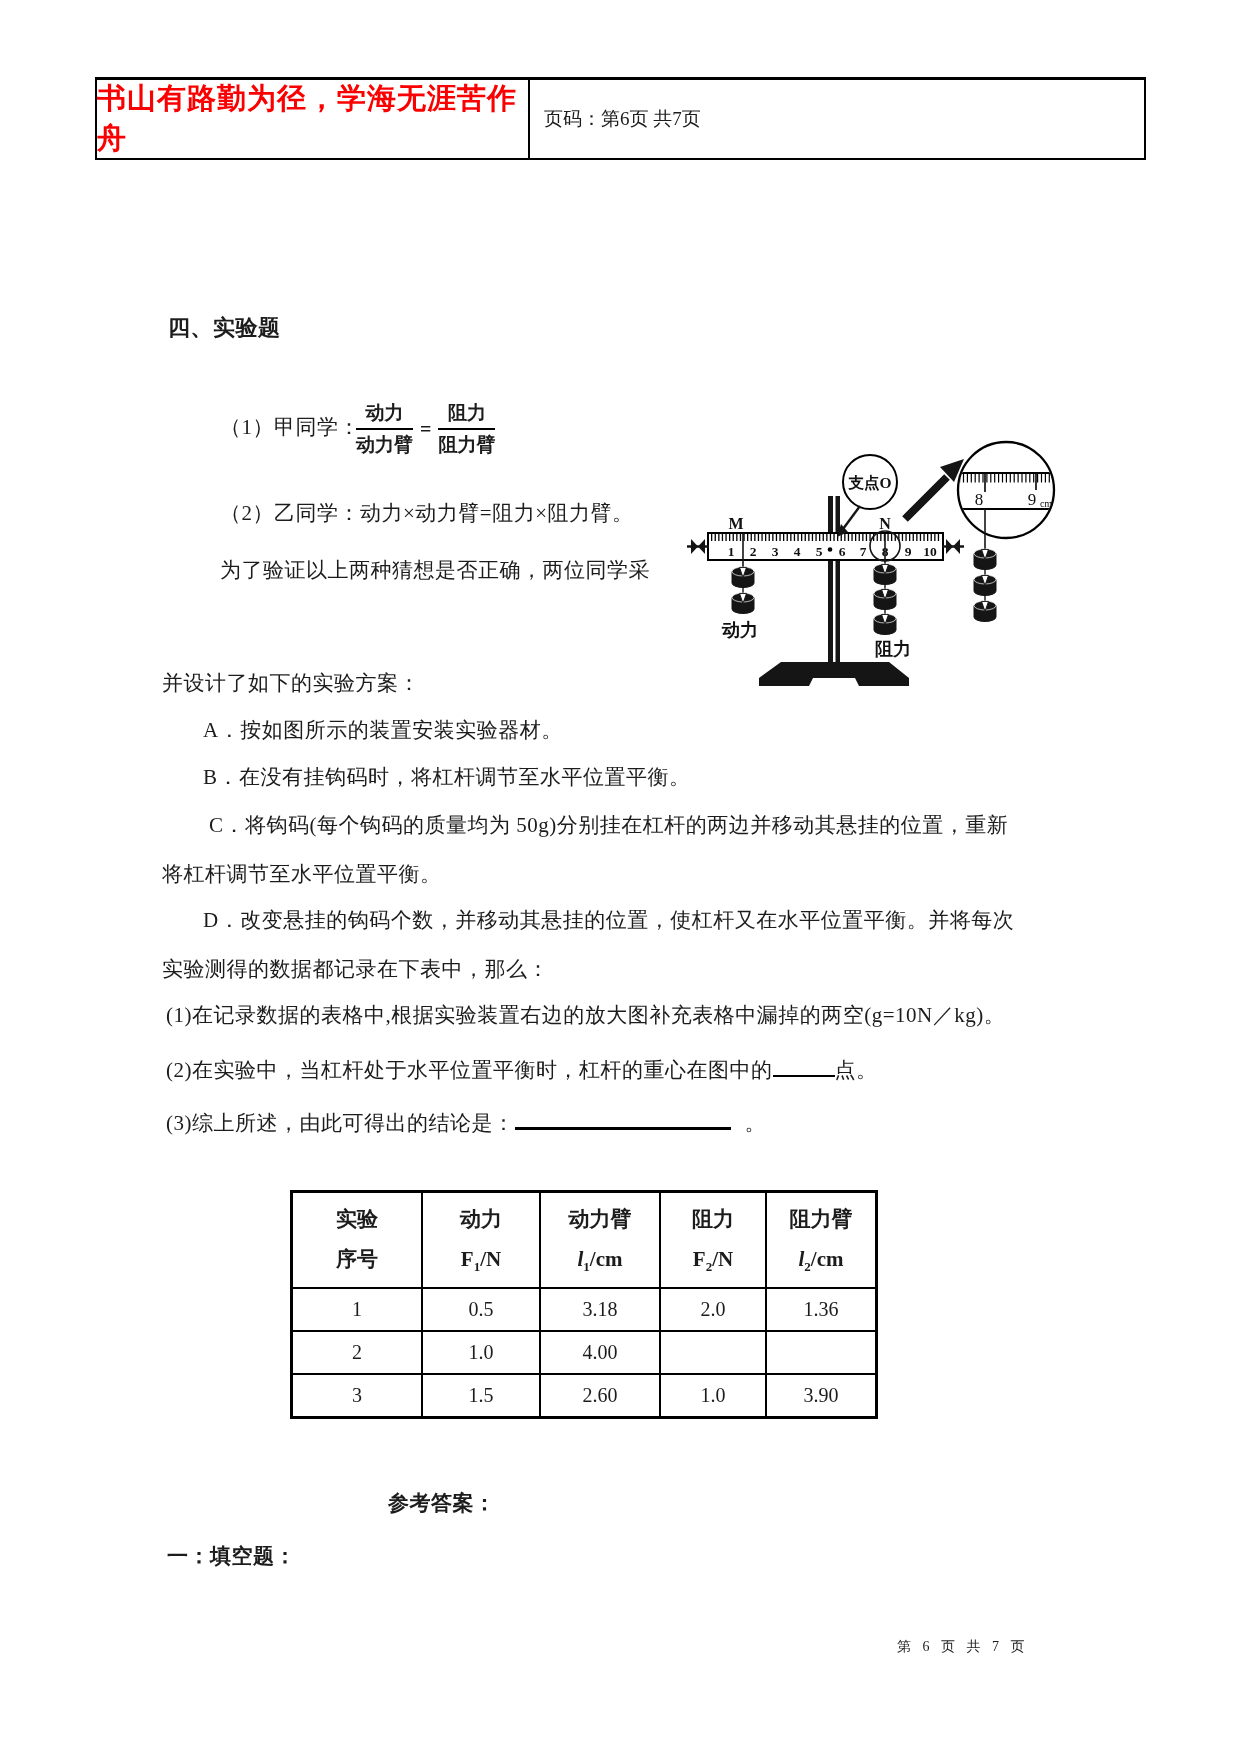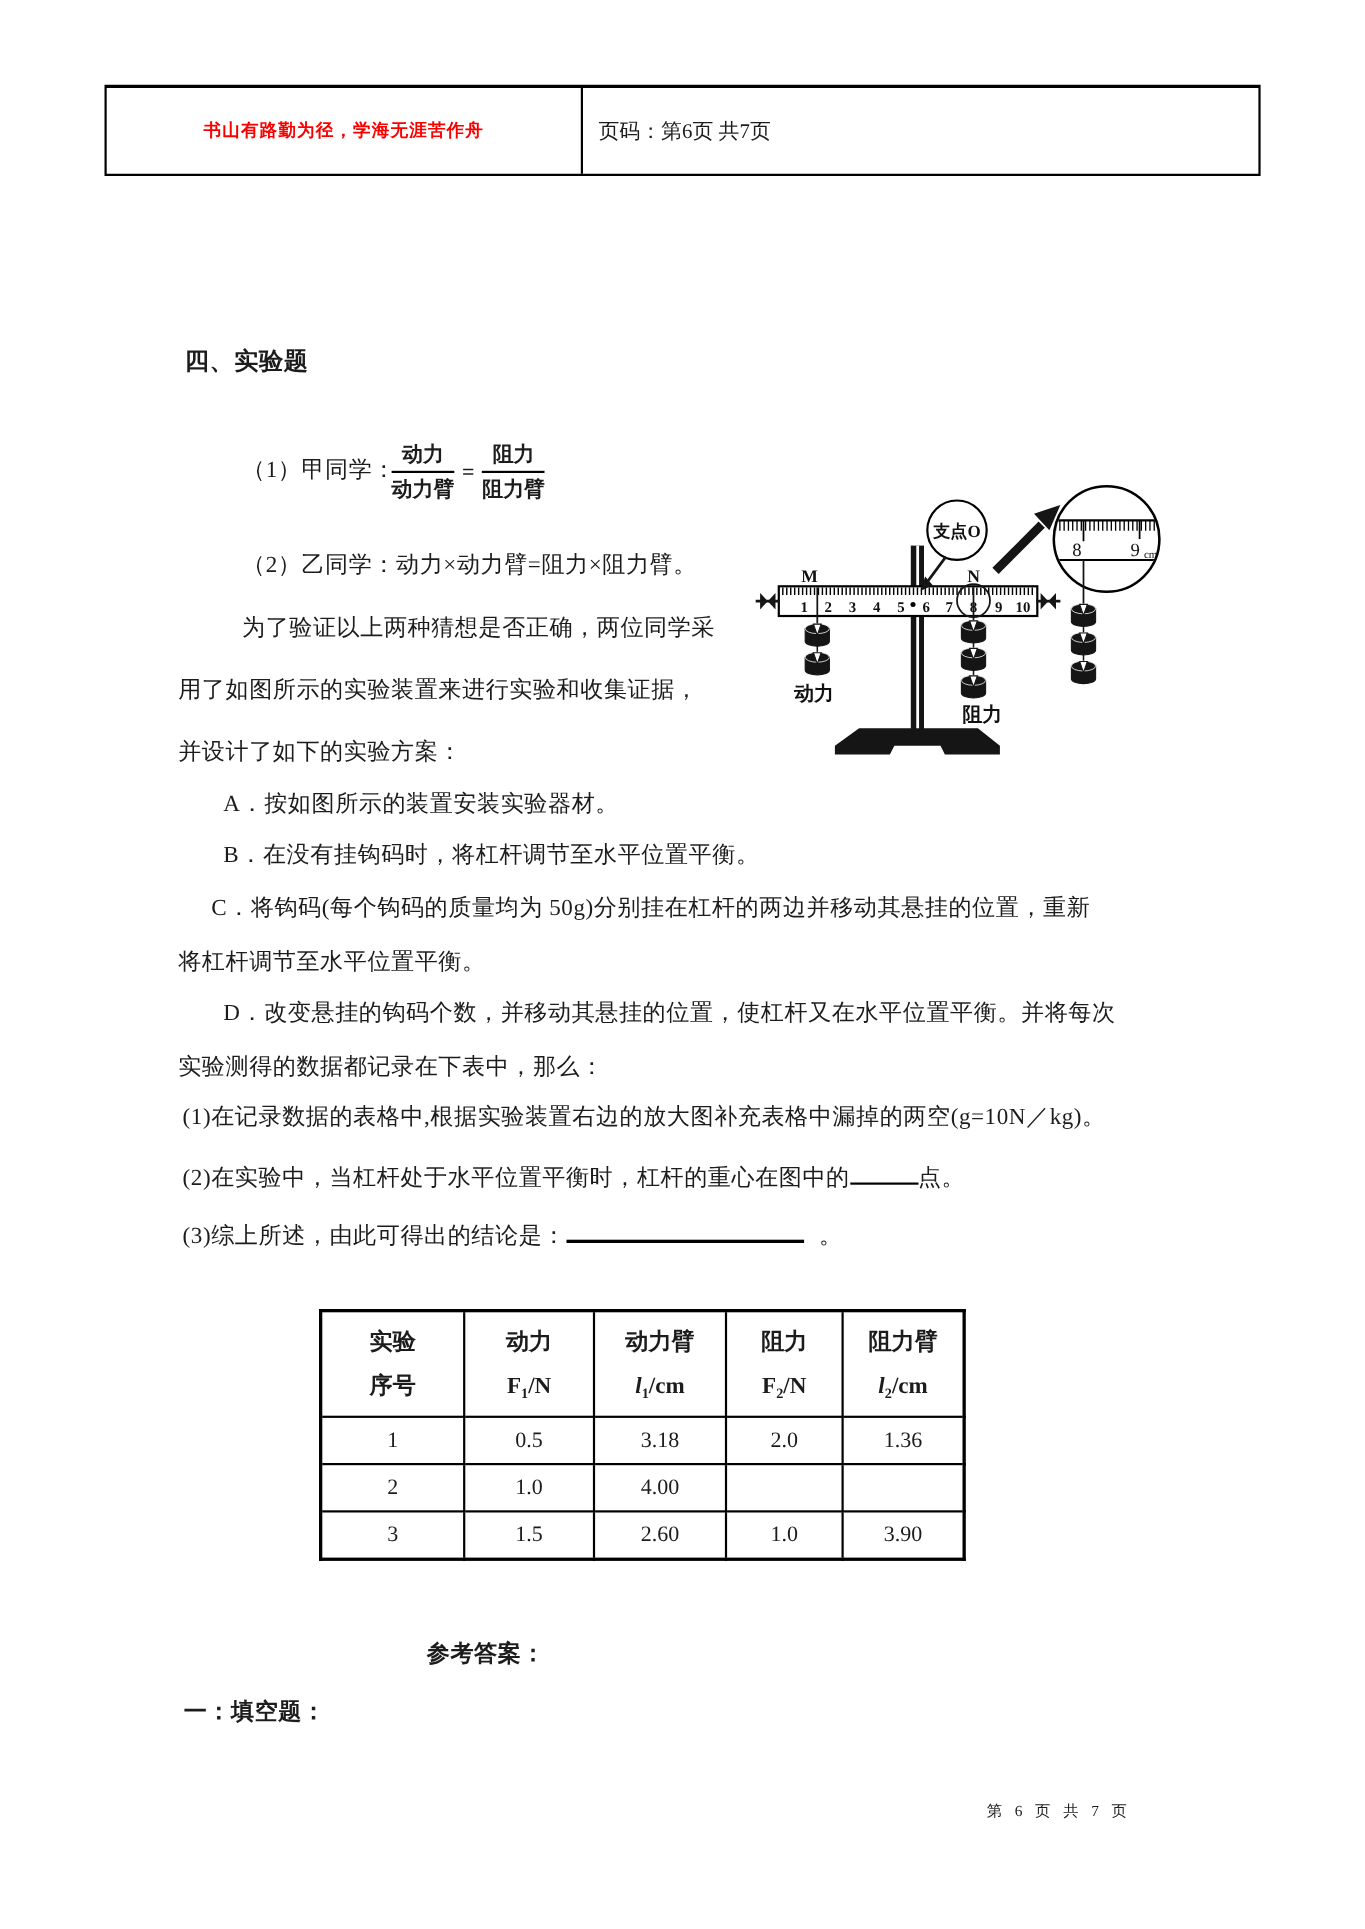--- a/index.html
+++ b/index.html
@@ -13,21 +13,21 @@
     position:absolute;left:95px;top:77px;width:1051px;height:83px;
     border:2px solid #000;border-top-width:3px;display:flex;box-sizing:border-box;
   }
   .hcell{box-sizing:border-box;height:100%;}
   .hcell-left{width:242px;border-right:2px solid #000;padding:3px 0 0 12px;
     font-size:19px;line-height:1.65;}
   .hcell-mid{width:433px;border-right:2px solid #000;display:flex;
     align-items:center;justify-content:center;}
   .hcell-right{width:374px;display:flex;align-items:center;padding-left:14px;
     font-size:19px;}
-  .slogan{font-size:16px;font-weight:bold;letter-spacing:1px;}
+  .slogan{font-size:29px;font-weight:bold;letter-spacing:1px;}
   
   .tl{position:absolute;font-size:21px;white-space:nowrap;letter-spacing:0.5px;}
   .bold{font-weight:bold;}
   .blank{display:inline-block;border-bottom:2px solid #000;height:1em;
     vertical-align:baseline;}
   .blank-short{width:62px;}
   .blank-long{width:216px;border-bottom-width:3px;margin-right:14px;}
   
   .formula{position:absolute;left:356px;top:400px;font-weight:bold;font-size:19px;}
   .fraction{display:inline-block;text-align:center;vertical-align:middle;}
@@ -77,26 +77,25 @@
       <span class="top">动力</span>
       <span class="bot">动力臂</span>
     </span><span class="feq">=</span><span class="fraction">
       <span class="top">阻力</span>
       <span class="bot">阻力臂</span>
     </span>
   </div>
 
   <div class="tl" style="left:220px;top:499px;">（2）乙同学：动力×动力臂=阻力×阻力臂。</div>
   <div class="tl" style="left:220px;top:556px;">为了验证以上两种猜想是否正确，两位同学采</div>
-  <div class="tl" style="left:162px;top:613px;">用了如图所示的实验装置来进行实验和收集证据，</div>
   <div class="tl" style="left:162px;top:669px;">并设计了如下的实验方案：</div>
 
   <div class="tl" style="left:203px;top:716px;">A．按如图所示的装置安装实验器材。</div>
   <div class="tl" style="left:203px;top:763px;">B．在没有挂钩码时，将杠杆调节至水平位置平衡。</div>
-  <div class="tl" style="left:192px;top:811px;">C．将钩码(每个钩码的质量均为 50g)分别挂在杠杆的两边并移动其悬挂的位置，重新</div>
+  <div class="tl" style="left:209px;top:811px;">C．将钩码(每个钩码的质量均为 50g)分别挂在杠杆的两边并移动其悬挂的位置，重新</div>
   <div class="tl" style="left:162px;top:860px;">将杠杆调节至水平位置平衡。</div>
   <div class="tl" style="left:203px;top:906px;">D．改变悬挂的钩码个数，并移动其悬挂的位置，使杠杆又在水平位置平衡。并将每次</div>
   <div class="tl" style="left:162px;top:955px;">实验测得的数据都记录在下表中，那么：</div>
 
   <div class="tl" style="left:166px;top:1001px;">(1)在记录数据的表格中,根据实验装置右边的放大图补充表格中漏掉的两空(g=10N／kg)。</div>
 
   <div class="tl" style="left:166px;top:1054px;">
     <span>(2)在实验中，当杠杆处于水平位置平衡时，杠杆的重心在图中的</span><span class="blank blank-short"></span><span>点。</span>
   </div>
 

